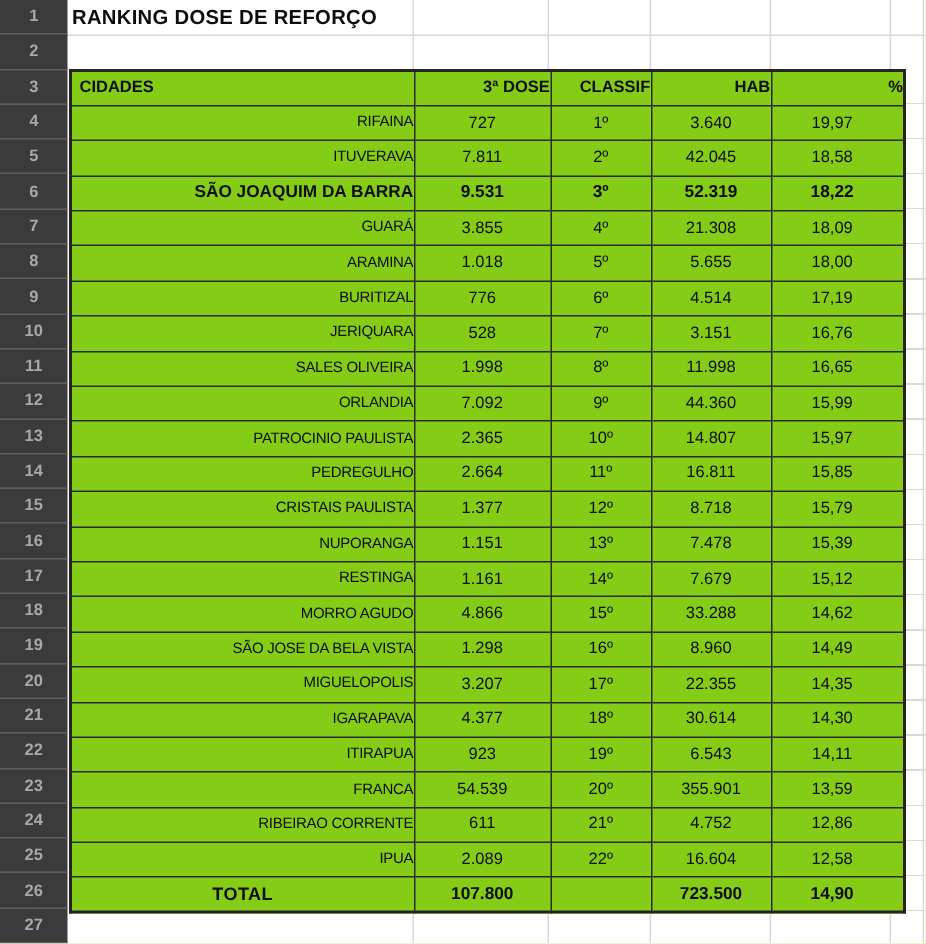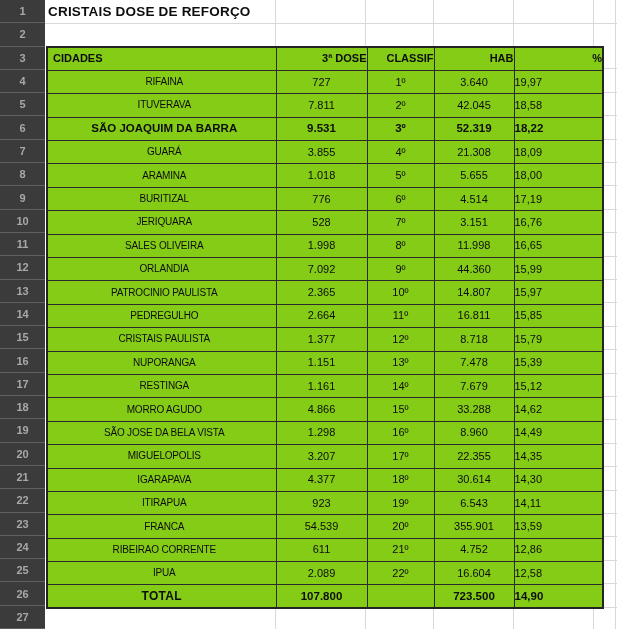--- a/index.html
+++ b/index.html
@@ -29,23 +29,23 @@
   .rank-table{
     position:absolute;left:46px;top:46px;z-index:2;
     border-collapse:collapse;table-layout:fixed;border:2.5px solid #242424;background:#84cc16;
   }
   .rank-table th,.rank-table td{
     box-sizing:border-box;border:1.4px solid #2b2b2b;height:23.4px;padding:0;
     color:#0d0d0d;overflow:hidden;white-space:nowrap;line-height:1;
   }
   .rank-table th{font-size:11px;font-weight:700;text-align:right;}
   .rank-table th.c-cidades{text-align:left;padding-left:5px;}
-  .rank-table td.c-cidades{font-size:10px;text-align:center;padding-left:5px;letter-spacing:-.2px;}
+  .rank-table td.c-cidades{font-size:10px;text-align:right;padding-left:5px;letter-spacing:-.2px;}
   .rank-table td.c-dose,.rank-table td.c-classif,.rank-table td.c-hab{font-size:11px;text-align:center;}
-  .rank-table td.c-pct{font-size:11px;text-align:left;padding-right:7px;}
+  .rank-table td.c-pct{font-size:11px;text-align:center;padding-right:7px;}
   .rank-table tr.bold td{font-weight:700;}
   .rank-table tr.bold td.c-cidades{font-size:11.5px;letter-spacing:0;}
   .rank-table tr.bold td.c-dose,.rank-table tr.bold td.c-classif,
   .rank-table tr.bold td.c-hab,.rank-table tr.bold td.c-pct{font-size:11.5px;}
   .total-row td{font-weight:700;}
   .total-row td.c-cidades{text-align:center;padding-left:0;font-size:12px;letter-spacing:.3px;}
   .total-row td.c-dose,.total-row td.c-hab,.total-row td.c-pct{font-size:11.5px;margin-left:17px;}
 </style>
 </head>
 <body>
@@ -92,21 +92,21 @@
       <div class="gutter-cell">20</div>
       <div class="gutter-cell">21</div>
       <div class="gutter-cell">22</div>
       <div class="gutter-cell">23</div>
       <div class="gutter-cell">24</div>
       <div class="gutter-cell">25</div>
       <div class="gutter-cell">26</div>
       <div class="gutter-cell">27</div>
     </div>
 
-  <div class="title-cell">CRISTAIS DOSE DE REFORÇO</div>
+  <div class="title-cell">RANKING DOSE DE REFORÇO</div>
 
   <table class="rank-table">
     <colgroup>
       <col style="width:229px">
         <col style="width:91px">
         <col style="width:67px">
         <col style="width:80px">
         <col style="width:89px">
     </colgroup>
     <thead>

